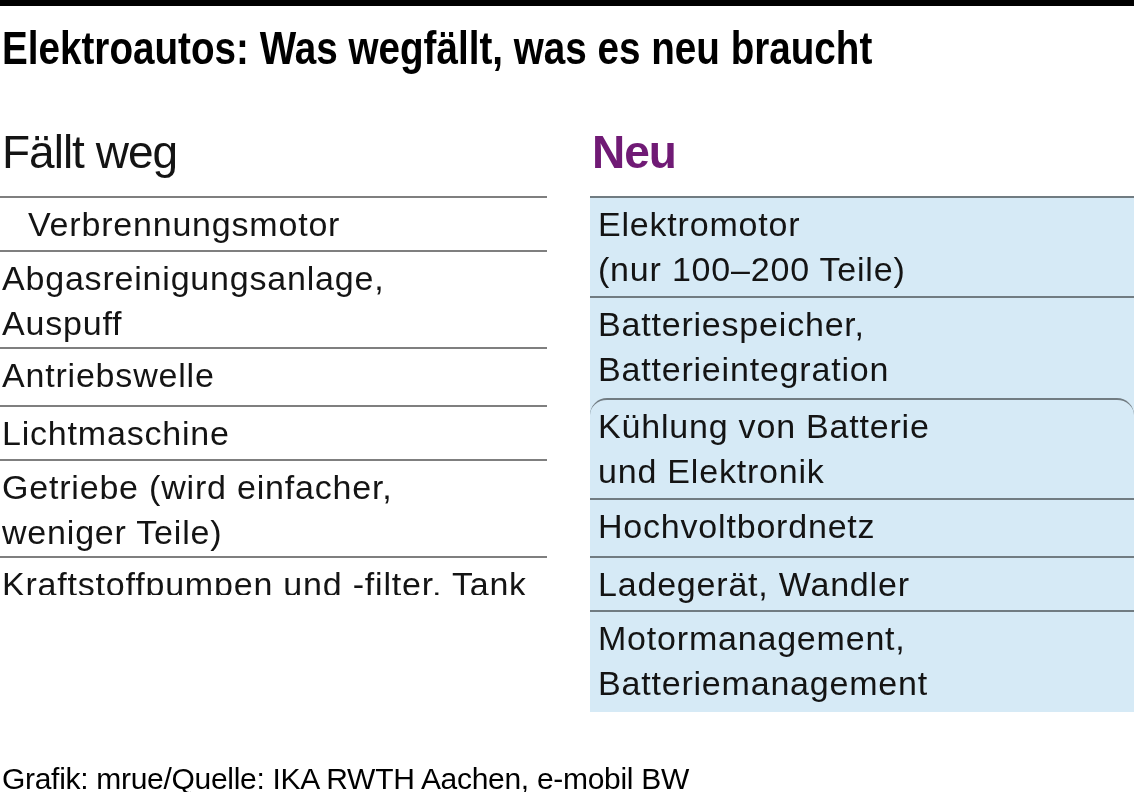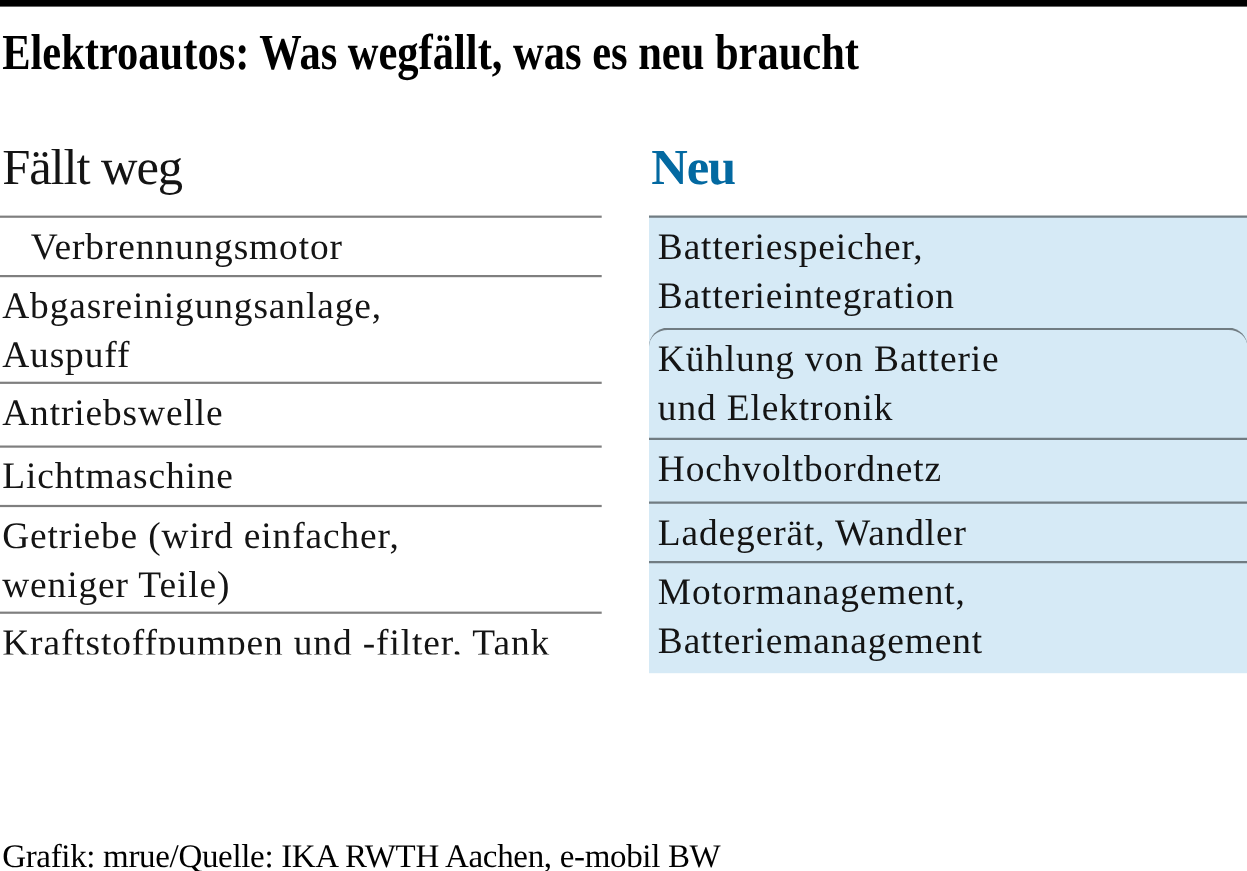--- a/index.html
+++ b/index.html
@@ -8,21 +8,21 @@
     --top-bar: #000000;
     --text: #141414;
   }
   html, body { margin: 0; padding: 0; background: #ffffff; }
   .page {
     position: relative;
     width: 1134px;
     height: 792px;
     background: #ffffff;
     overflow: hidden;
-    font-family: Liberation Serif, serif;
+    font-family: Liberation Sans, sans-serif;
     color: var(--text);
   }
   .top-bar {
     position: absolute;
     top: 0; left: 0;
     width: 1134px; height: 6px;
     background: var(--top-bar);
   }
   .page-title {
     position: absolute;
@@ -41,21 +41,21 @@
     position: absolute;
     top: 127px;
     margin: 0;
     font-size: 46px;
     line-height: 1.1;
     letter-spacing: -1px;
     white-space: nowrap;
     color: #141414;
   }
   .col-header.left { left: 2px; font-weight: 400; }
-  .col-header.right { left: 592px; font-weight: 700; color: #0369a1; }
+  .col-header.right { left: 592px; font-weight: 700; color: #701a75; }
   .rows {
     position: absolute;
     top: 196px;
   }
   .rows.left { left: 0; width: 547px; }
   .rows.right { left: 590px; width: 544px; background: var(--highlight); }
   .row {
     box-sizing: border-box;
     border-top: 2px solid var(--rule);
     padding: 4px 6px 0 2px;
@@ -92,20 +92,22 @@
       <div class="row" style="height: 97px;">Abgasreinigungsanlage,
 Auspuff</div>
       <div class="row" style="height: 58px;">Antriebswelle</div>
       <div class="row" style="height: 54px;">Lichtmaschine</div>
       <div class="row" style="height: 97px;">Getriebe (wird einfacher,
 weniger Teile)</div>
       <div class="row" style="height: 39px;">Kraftstoffpumpen und -filter, Tank</div>
     </div>
 
   <div class="rows right">
+      <div class="row" style="height: 100px;">Elektromotor
+(nur 100–200 Teile)</div>
       <div class="row" style="height: 102px;">Batteriespeicher,
 Batterieintegration</div>
       <div class="row" style="height: 100px; border-radius: 17px;">Kühlung von Batterie
 und Elektronik</div>
       <div class="row" style="height: 58px;">Hochvoltbordnetz</div>
       <div class="row" style="height: 54px;">Ladegerät, Wandler</div>
       <div class="row" style="height: 102px;">Motormanagement,
 Batteriemanagement</div>
     </div>
 

